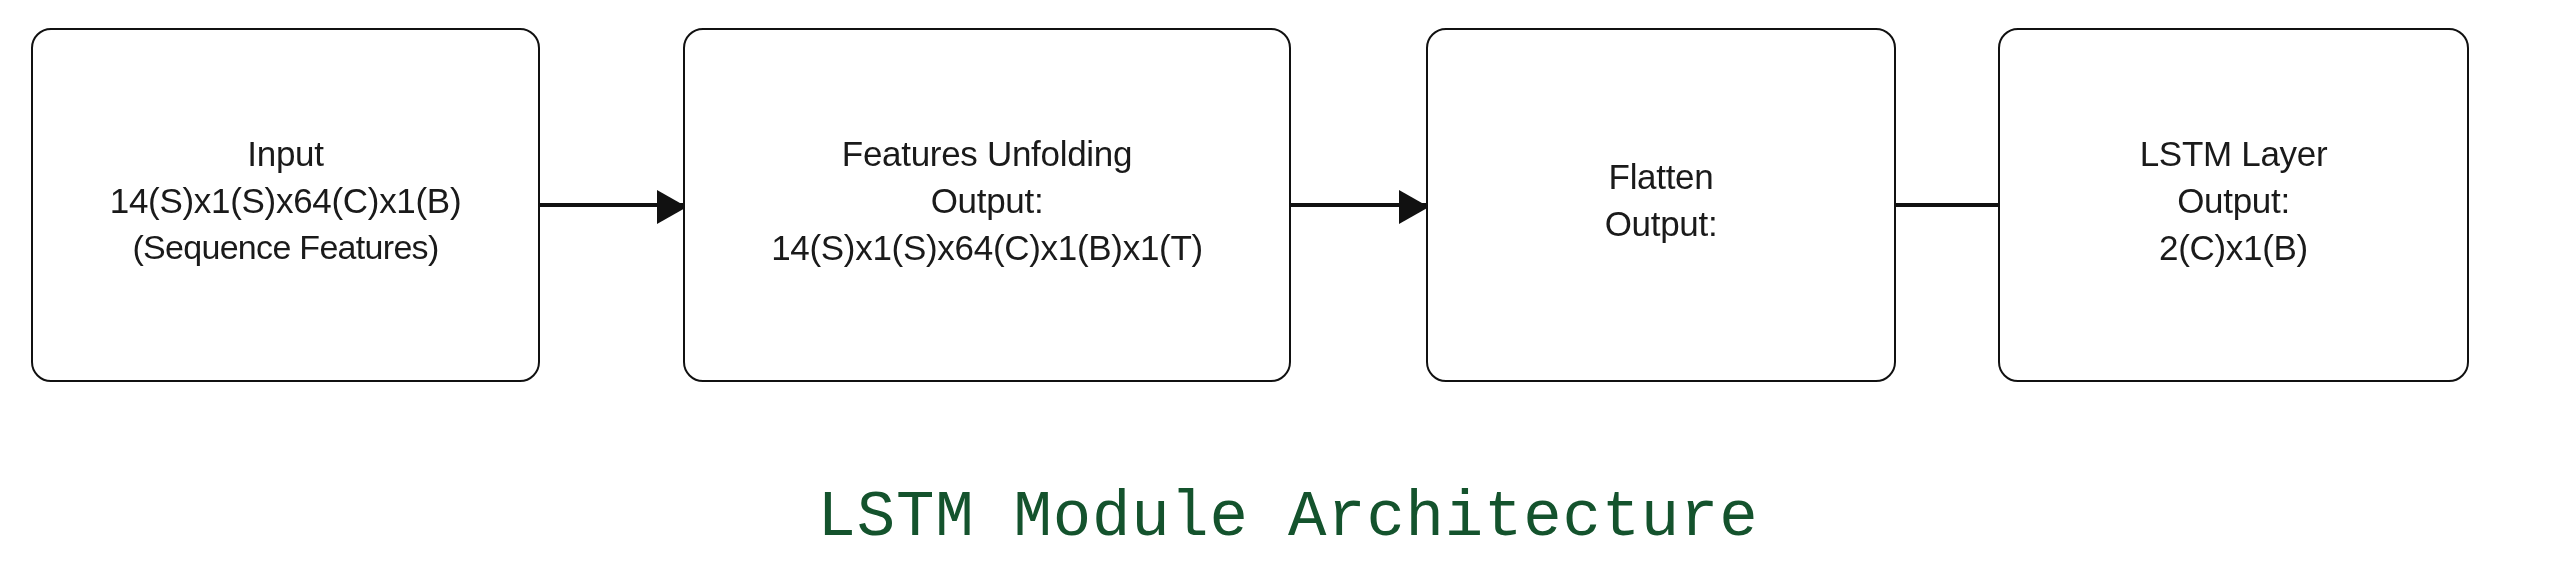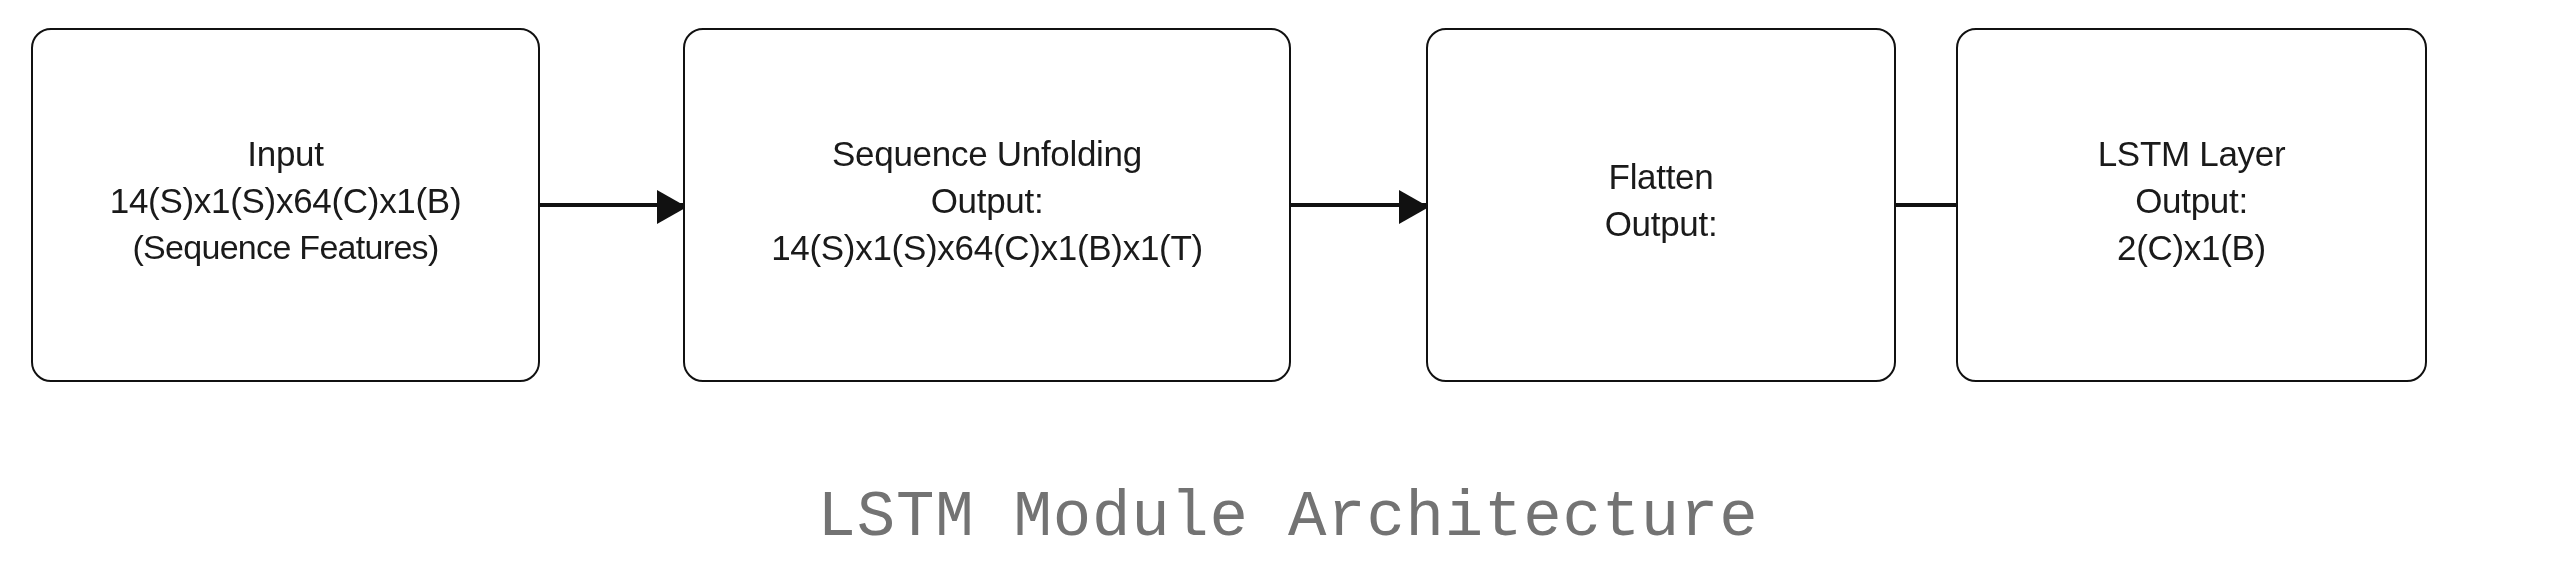--- a/index.html
+++ b/index.html
@@ -53,21 +53,21 @@
     line-height: 47px;
     letter-spacing: -0.3px;
     color: #1a1a1a;
     white-space: nowrap;
   }
 
   
   #box-input        { left: 31px;   top: 28px; width: 509px; height: 354px; }
   #box-sequnfold    { left: 683px;  top: 28px; width: 608px; height: 354px; }
   #box-flatten      { left: 1426px; top: 28px; width: 470px; height: 354px; }
-  #box-lstm         { left: 1956px; top: 28px; width: 471px; height: 354px; }
+  #box-lstm         { left: 1998px; top: 28px; width: 471px; height: 354px; }
 
   
   #box-input  .node-line:nth-child(3) { font-size: 34px; letter-spacing: -0.7px; }
   #box-sequnfold .node-line:nth-child(4) { font-size: 46px; letter-spacing: -0.7px; }
 
   
   .arrow {
     position: absolute;
     height: 0;
     top: 203px;
@@ -93,42 +93,42 @@
   #diagram-caption {
     position: absolute;
     left: 0;
     top: 481px;
     width: 2576px;
     text-align: center;
     font-family: "Liberation Mono", "DejaVu Sans Mono", monospace;
     font-size: 64px;
     line-height: 74px;
     letter-spacing: 0.8px;
-    color: #737373;
+    color: #14532d;
     white-space: nowrap;
   }
 </style>
 </head>
 <body>
 
 <div id="canvas">
 
   <div class="node-box" id="box-input">
     <div class="node-lines">
       <span class="node-line">Input</span>
       <span class="node-line">14(S)x1(S)x64(C)x1(B)</span>
       <span class="node-line">(Sequence Features)</span>
     </div>
   </div>
 
   <div class="arrow" id="arrow-1"></div>
 
   <div class="node-box" id="box-sequnfold">
     <div class="node-lines">
-      <span class="node-line">Sequence Unfolding</span>
+      <span class="node-line">Features Unfolding</span>
       <span class="node-line">Output:</span>
       <span class="node-line">14(S)x1(S)x64(C)x1(B)x1(T)</span>
     </div>
   </div>
 
   <div class="arrow" id="arrow-2"></div>
 
   <div class="node-box" id="box-flatten">
     <div class="node-lines">
       <span class="node-line">Flatten</span>

